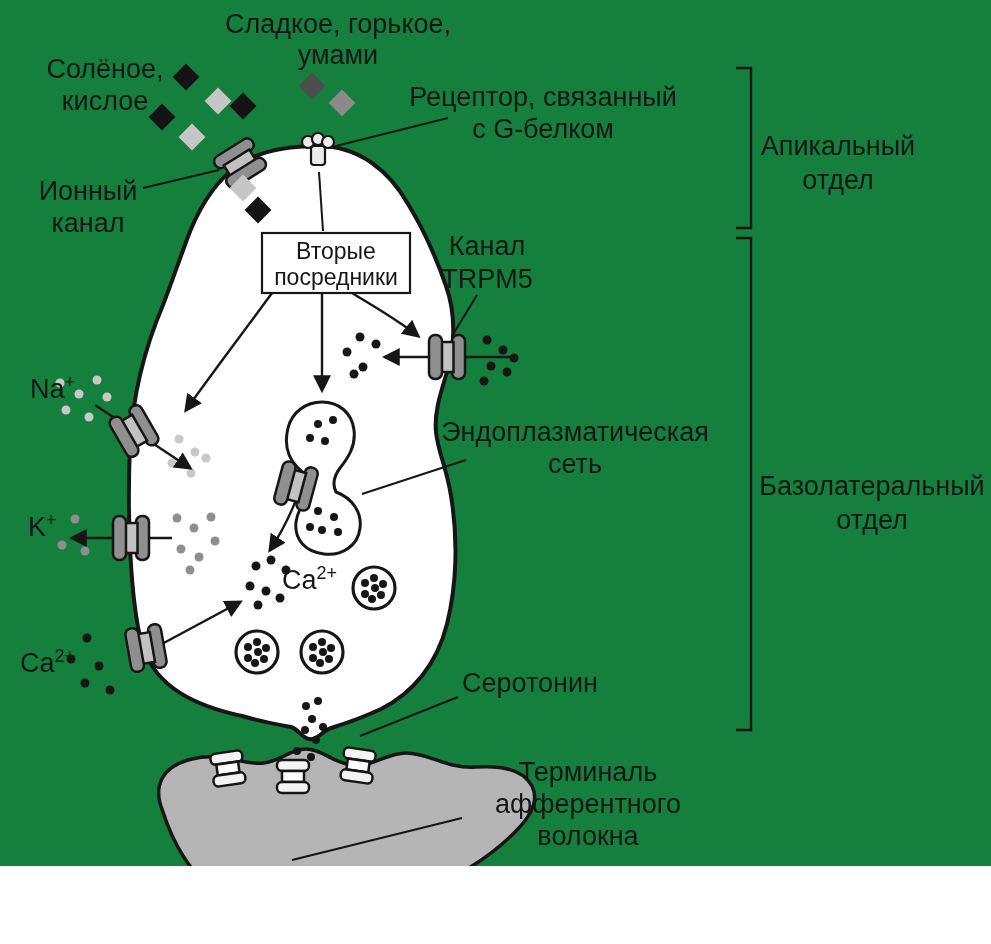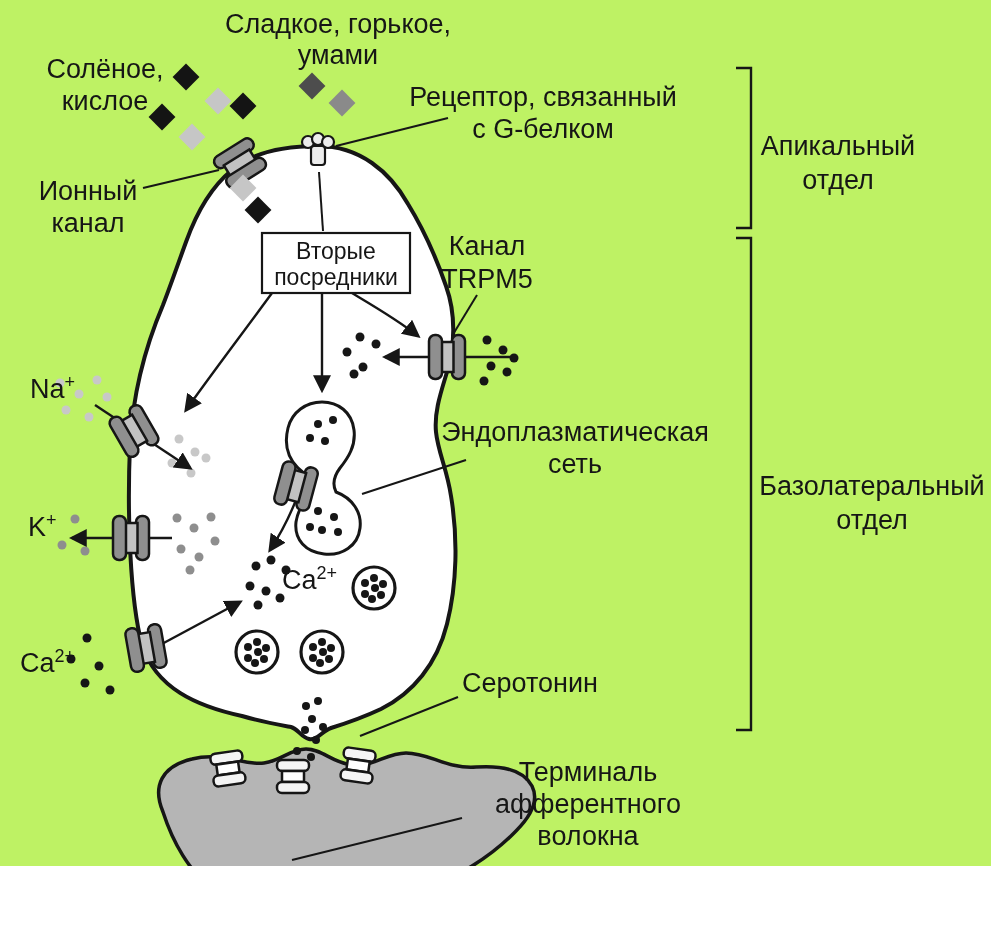--- a/index.html
+++ b/index.html
@@ -1,16 +1,16 @@
 <!DOCTYPE html>
 <html><head>
 <meta charset="utf-8">
 <style>
   html,body{margin:0;padding:0;background:#ffffff;}
-  .stage{position:relative;width:991px;height:866px;background:#bef264;overflow:hidden;}
+  .stage{position:relative;width:991px;height:866px;background:#15803d;overflow:hidden;}
   svg{position:absolute;inset:0;}
   text{font-family:"Liberation Sans","DejaVu Sans",sans-serif;fill:#161616;}
   .lbl{font-size:27px;}
   .lbl-s{font-size:23px;}
   .sup{font-size:18px;}
   .dot-b{fill:#161616;}
   .dot-g{fill:#8e8e8e;}
   .dot-l{fill:#c8c8c8;}
   .leader{stroke:#161616;stroke-width:2;fill:none;}
   .arrow{stroke:#161616;stroke-width:2.4;fill:none;}

